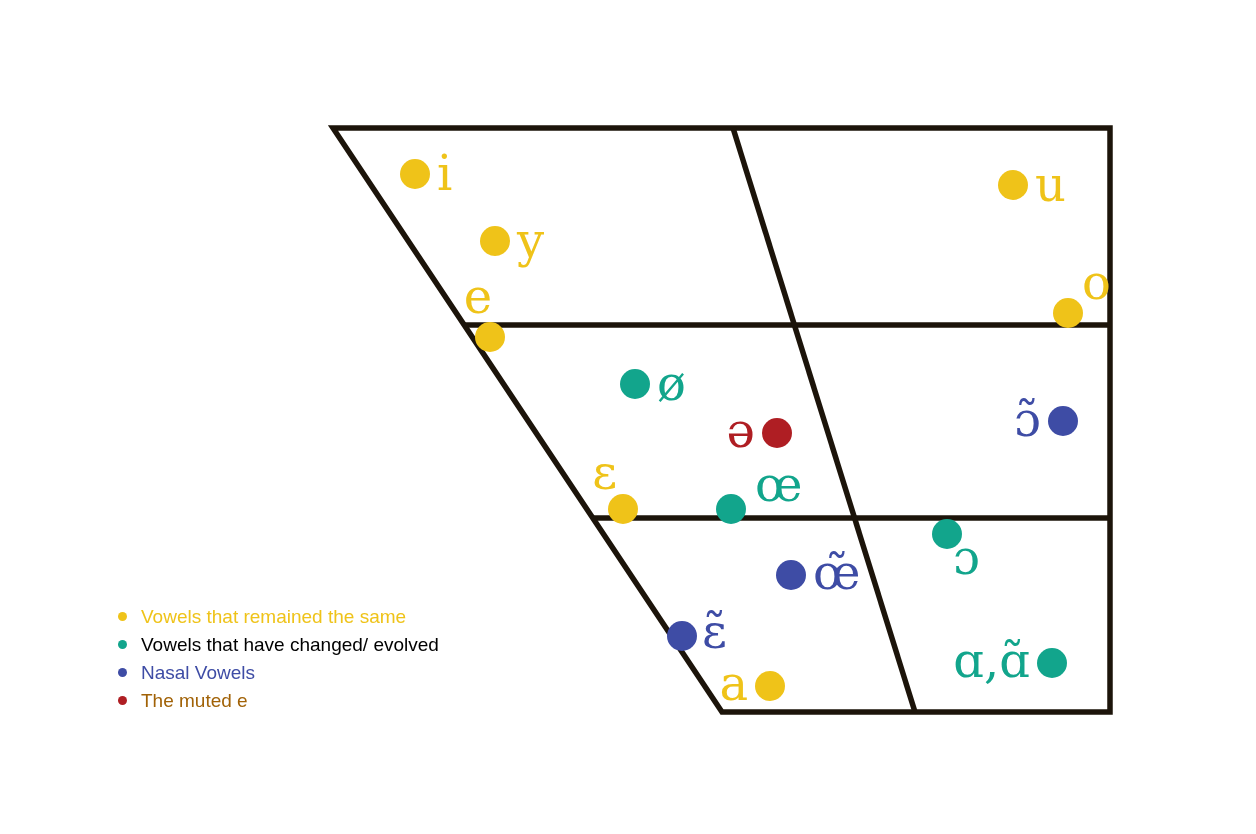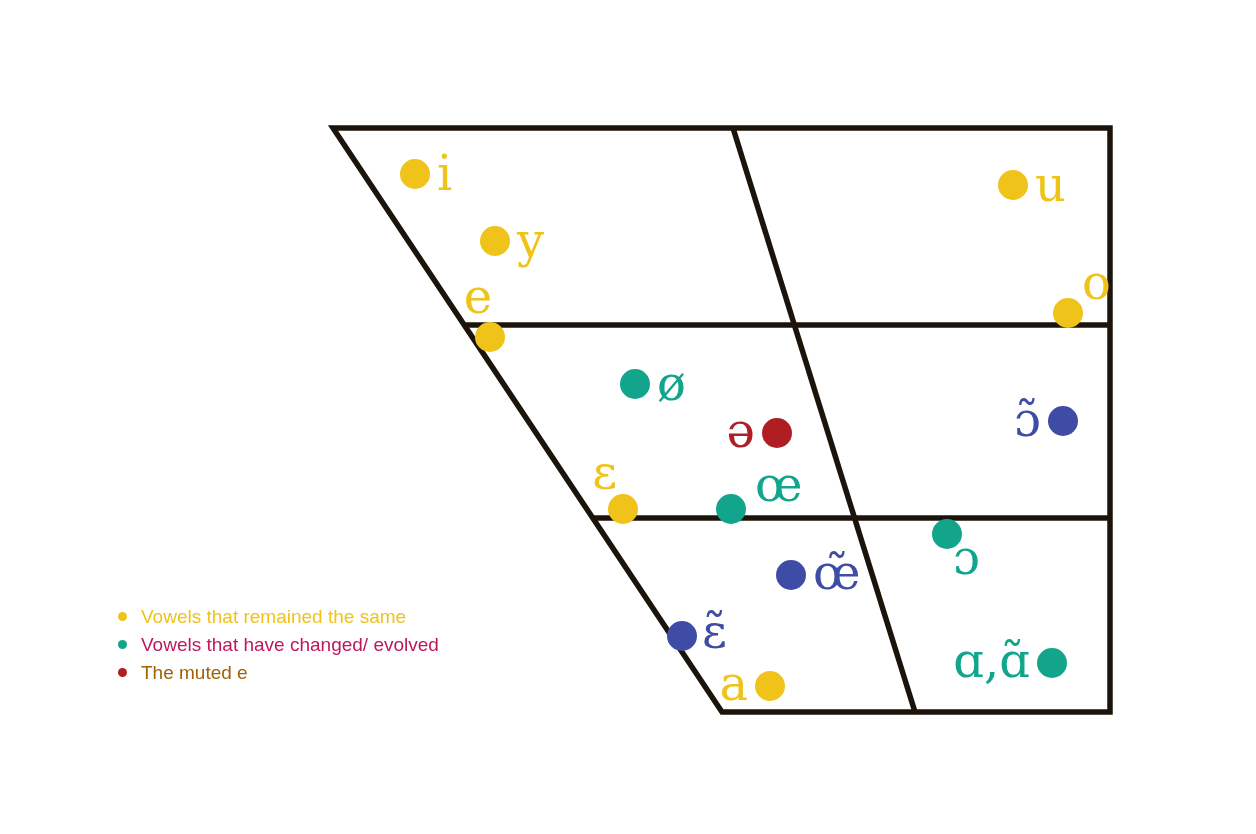--- a/index.html
+++ b/index.html
@@ -121,20 +121,24 @@
         <text x="1030" y="677" fill="#12A58C" text-anchor="end" class="vowel-label-text">ɑ,ɑ̃</text>
       </g>
     </svg>
   <div class="legend">
       <div class="legend-row">
         <span class="legend-bullet" style="background: rgb(239, 195, 25);"></span>
         <span class="legend-label" style="color: rgb(239, 195, 25);">Vowels that remained the same</span>
       </div>
       <div class="legend-row">
         <span class="legend-bullet" style="background: rgb(18, 165, 140);"></span>
-        <span class="legend-label" style="color: #be185d;">Vowels that have changed/ evolved</span>
+        <span class="legend-label" style="color: #000000;">Vowels that have changed/ evolved</span>
+      </div>
+      <div class="legend-row">
+        <span class="legend-bullet" style="background: rgb(62, 76, 165);"></span>
+        <span class="legend-label" style="color: rgb(62, 76, 165);">Nasal Vowels</span>
       </div>
       <div class="legend-row">
         <span class="legend-bullet" style="background: rgb(175, 30, 35);"></span>
         <span class="legend-label" style="color: #a16207;">The muted e</span>
       </div>
     </div>
 </div>
 
 </body></html>

